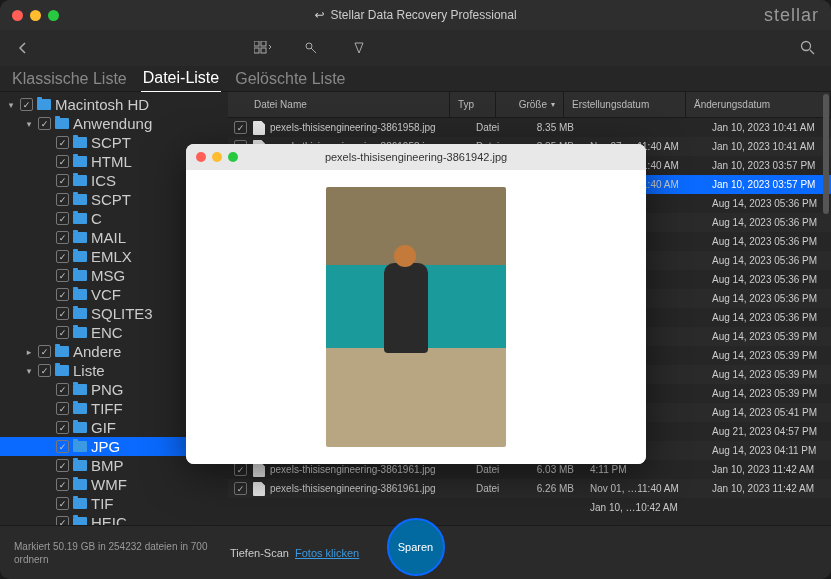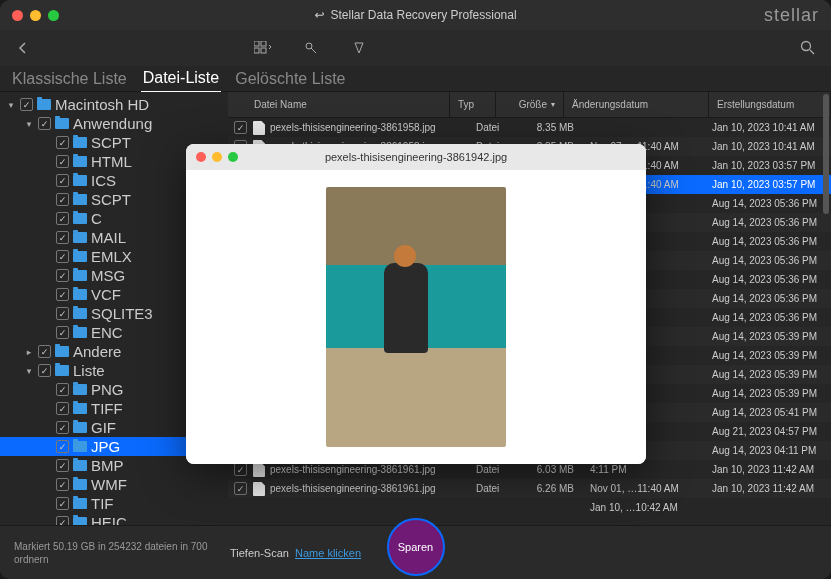--- a/index.html
+++ b/index.html
@@ -48,21 +48,21 @@
 .file-icon::after{content:'';position:absolute;top:0;right:0;width:4px;height:4px;background:#262626;clip-path:polygon(0 0,100% 100%,100% 0);}
 .file-name{flex:0 0 198px;white-space:nowrap;overflow:hidden;text-overflow:ellipsis;}
 .file-typ{flex:0 0 46px;padding-left:8px;}
 .file-size{flex:0 0 68px;text-align:right;padding-right:8px;}
 .file-created{flex:0 0 122px;padding-left:8px;margin-top:38px;}
 .file-modified{flex:1;padding-left:8px;}
 .footer{height:54px;background:#2a2a2a;display:flex;align-items:center;padding:0 14px;position:relative;border-top:1px solid #1a1a1a;}
 .footer-status{font-size:10px;color:#999;max-width:200px;line-height:1.3;}
 .deep-scan{position:absolute;left:230px;font-size:11px;color:#ccc;}
 .deep-scan a{color:#3b9ae1;text-decoration:underline;cursor:pointer;}
-.save-btn{position:absolute;left:50%;transform:translateX(-50%);width:58px;height:58px;border-radius:50%;background:#701a75;border:2px solid #0a6aff;display:flex;align-items:center;justify-content:center;color:#fff;font-size:11px;cursor:pointer;top:-8px;}
+.save-btn{position:absolute;left:50%;transform:translateX(-50%);width:58px;height:58px;border-radius:50%;background:#0369a1;border:2px solid #0a6aff;display:flex;align-items:center;justify-content:center;color:#fff;font-size:11px;cursor:pointer;top:-8px;}
 .preview-window{position:absolute;left:186px;top:144px;width:460px;height:320px;background:#f0f0f0;border-radius:8px;box-shadow:0 10px 40px rgba(0,0,0,0.5);overflow:hidden;}
 .preview-title{height:26px;background:#e8e8e8;display:flex;align-items:center;padding:0 10px;position:relative;}
 .preview-traffic{display:flex;gap:6px;}
 .ptl{width:10px;height:10px;border-radius:50%;background:#d0d0d0;}
 .preview-title-text{position:absolute;left:50%;transform:translateX(-50%);font-size:11px;color:#333;font-weight:500;}
 .preview-body{height:calc(100% - 26px);background:#fff;display:flex;align-items:center;justify-content:center;}
 .preview-img{width:180px;height:260px;background:linear-gradient(180deg,#8a7a5a 0%,#8a7a5a 30%,#1a9a9a 30%,#1a9a9a 62%,#b8a582 62%,#b8a582 100%);position:relative;border-radius:2px;}
 .preview-img::before{content:'';position:absolute;left:58px;top:76px;width:44px;height:90px;background:#2a2a2a;border-radius:10px 10px 4px 4px;}
 .preview-img::after{content:'';position:absolute;left:68px;top:58px;width:22px;height:22px;background:#c47a3a;border-radius:50%;}
 .scrollbar{position:absolute;right:2px;top:94px;width:6px;height:380px;}
@@ -276,22 +276,22 @@
       <div class="col-headers">
         <div class="col name">
             <span style="width:18px;"></span>
             <span>Datei Name</span>
           </div>
         <div class="col typ">Typ</div>
         <div class="col size">
             <span>Größe</span>
             <span class="sort-ind">▾</span>
           </div>
+        <div class="col created">Erstellungsdatum</div>
         <div class="col modified">Änderungsdatum</div>
-        <div class="col created">Erstellungsdatum</div>
       </div>
       <div class="file-list" id="files">
           <div class="file-row">
             <span class="file-checkbox">✓</span>
             <span class="file-icon"></span>
             <span class="file-name">pexels-thisisengineering-3861958.jpg</span>
             <span class="file-typ">Datei</span>
             <span class="file-size">8.35 MB</span>
             <span class="file-created">Nov 07, …11:40 AM</span>
             <span class="file-modified">Jan 10, 2023 10:41 AM</span>
@@ -467,21 +467,21 @@
             <span class="file-created">Jan 10, …10:42 AM</span>
             <span class="file-modified">Jan 10, 2023 11:42 AM</span>
           </div>
         </div>
     </div>
   </div>
 
   <div class="footer">
     <div class="footer-status">Markiert 50.19 GB in 254232 dateien in 700 ordnern</div>
     <div class="deep-scan">
-      <span>Tiefen-Scan</span>&nbsp;&nbsp;<a>Name klicken</a>
+      <span>Tiefen-Scan</span>&nbsp;&nbsp;<a>Fotos klicken</a>
     </div>
     <div class="save-btn">Sparen</div>
   </div>
 
   <div class="scrollbar">
     <div class="scrollbar-thumb"></div>
   </div>
 
   <div class="preview-window">
     <div class="preview-title">

